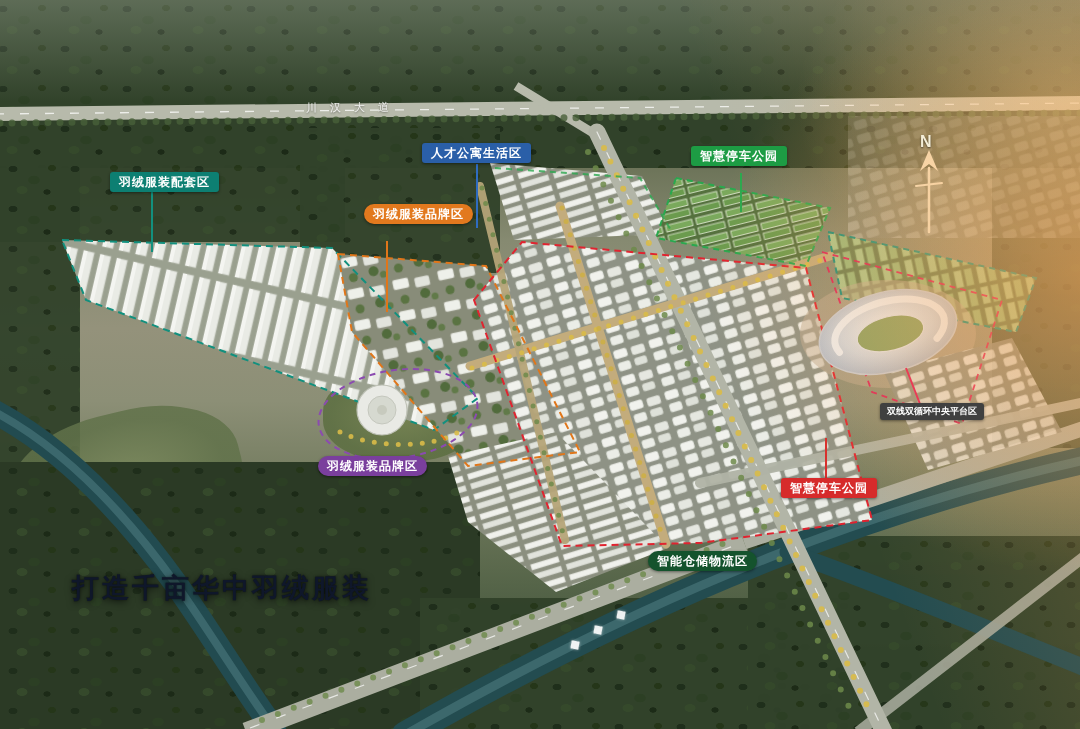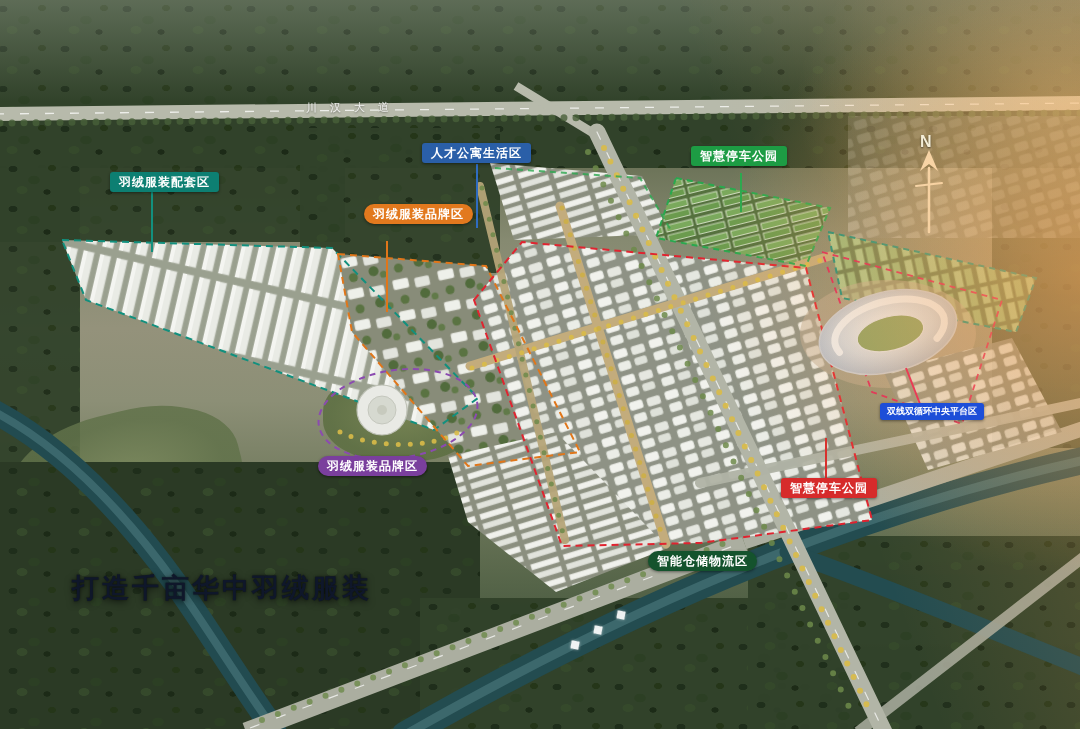--- a/index.html
+++ b/index.html
@@ -45,21 +45,21 @@
       linear-gradient(180deg,rgba(208,216,200,.28) 0%,rgba(208,216,200,0) 14%);
   }
   
   .chip{
     position:absolute;color:#fff;font-weight:700;font-size:12px;line-height:1;
     padding:4px 9px;border-radius:3px;letter-spacing:1px;white-space:nowrap;
     box-shadow:0 1px 3px rgba(0,0,0,.45);
   }
   .chip.pill{border-radius:11px;}
   .c-teal{background:#0d7f72}.c-blue{background:#2a5fa8}.c-green{background:#1d9c44}
-  .c-orange{background:#e2791e}.c-purple{background:#7a3f9d}.c-crimson{background:#1d4ed8}
+  .c-orange{background:#e2791e}.c-purple{background:#7a3f9d}.c-crimson{background:#404040}
   .c-red{background:#d62b2b}.c-lime{background:#14532d}
   .chip.small{font-size:9px;padding:4px 7px;letter-spacing:0;}
   .slogan{
     position:absolute;left:72px;top:564px;color:#0f172a;font-weight:800;
     font-size:27px;letter-spacing:3px;line-height:48px;white-space:nowrap;
     text-shadow:0 2px 7px rgba(0,0,0,.65),0 0 2px rgba(0,0,0,.5);
   }
   .road-name{
     position:absolute;left:306px;top:100px;color:rgba(255,255,255,.85);
     font-size:11px;letter-spacing:13px;white-space:nowrap;transform:rotate(-.5deg);

